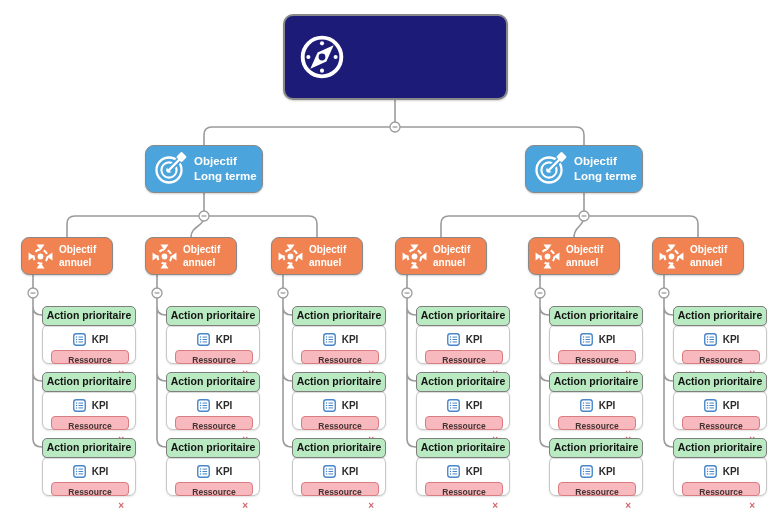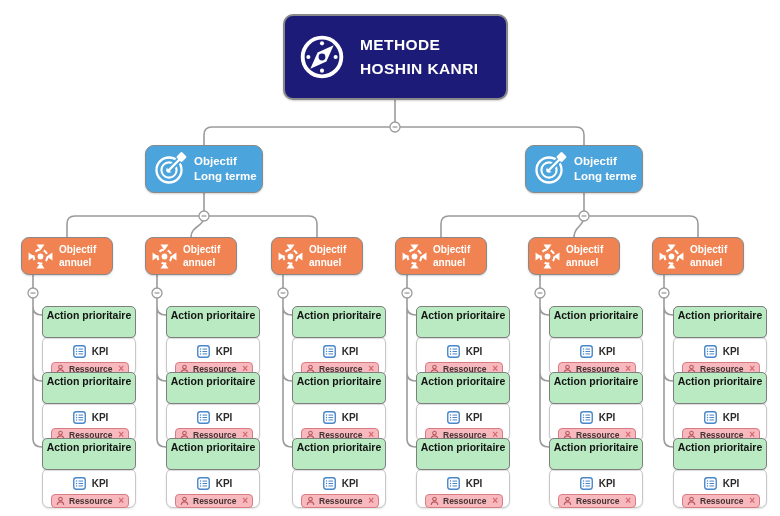--- a/index.html
+++ b/index.html
@@ -24,36 +24,36 @@
   }
   .blue-node .nlabel{font-size:11.5px;line-height:15.5px;}
   .orange-node{
     width:92px;height:38px;border-radius:8px;top:237px;
     background:var(--annual-bg,#f08351);border:1.5px solid var(--node-border,#898989);
     padding-left:5px;gap:5px;
   }
   .orange-node .nlabel{font-size:10px;line-height:13px;}
   .card{position:absolute;width:94px;z-index:2;}
   .card-header{
-    position:relative;z-index:2;height:32px;line-height:17px;border-radius:5px;
+    position:relative;z-index:2;height:20px;line-height:17px;border-radius:5px;
     background:var(--action-header-bg,#b9eac2);border:1.3px solid #7f7f7f;
     text-align:center;font-size:10.5px;font-weight:bold;color:#141414;
     box-sizing:border-box;box-shadow:0 1px 1px rgba(0,0,0,.15);
   }
   .card-body{
     position:relative;z-index:1;margin-top:-2px;height:40px;border-radius:7px;
     background:#fff;border:1.2px solid #c7c7c7;box-sizing:border-box;
     padding:8px 7px 0 10px;box-shadow:0 1px 2px rgba(0,0,0,.12);
   }
   .kpi-row{display:flex;align-items:center;gap:6px;height:13px;justify-content:center;}
   .kpi-label{font-size:10px;font-weight:bold;color:#2b2b2b;}
   .resource-pill{
     margin:4px 0 0 -2px;width:78px;height:14px;border-radius:4px;box-sizing:border-box;
     background:var(--resource-bg,#f7b9be);border:1.2px solid var(--resource-border,#d97c81);
-    display:flex;align-items:center;padding:0 4px;gap:4px;
+    display:flex;align-items:center;padding:0 4px;gap:4px;flex-direction:column;
   }
   .resource-label{font-size:8.5px;font-weight:bold;color:#433;}
   .resource-remove{margin-left:auto;font-size:10px;font-weight:bold;color:#d4666c;line-height:1;cursor:pointer;}
 </style>
 </head>
 <body>
 
 <div class="canvas" id="canvas">
   <svg id="wires" width="780" height="516" viewBox="0 0 780 516">
       <path d="M395,100 V127 M204,145 V135 Q204,127 212,127 H576 Q584,127 584,135 V145 M204,192 V216 M67,237 V224 Q67,216 75,216 H309 Q317,216 317,224 V237 M204,216 C204,227 191,226 191,237 M584,192 V216 M441,237 V224 Q441,216 449,216 H690 Q698,216 698,224 V237 M584,216 C584,227 574,226 574,237 M33,275 V439 Q33,447 42,447 M33,307 Q33,315 42,315 M33,373 Q33,381 42,381 M157,275 V439 Q157,447 166,447 M157,307 Q157,315 166,315 M157,373 Q157,381 166,381 M283,275 V439 Q283,447 292,447 M283,307 Q283,315 292,315 M283,373 Q283,381 292,381 M407,275 V439 Q407,447 416,447 M407,307 Q407,315 416,315 M407,373 Q407,381 416,381 M540,275 V439 Q540,447 549,447 M540,307 Q540,315 549,315 M540,373 Q540,381 549,381 M664,275 V439 Q664,447 673,447 M664,307 Q664,315 673,315 M664,373 Q664,381 673,381" fill="none" stroke="#9b9b9b" stroke-width="1.6" stroke-linecap="round"></path>
@@ -100,24 +100,20 @@
       <circle cx="22" cy="22" r="17" fill="none" stroke="#fff" stroke-width="3.4"></circle>
       <circle cx="22" cy="10" r="1.8" fill="#fff"></circle>
       <circle cx="34" cy="22" r="1.8" fill="#fff"></circle>
       <circle cx="22" cy="34" r="1.8" fill="#fff"></circle>
       <circle cx="10" cy="22" r="1.8" fill="#fff"></circle>
       <g transform="rotate(45 22 22)">
         <polygon points="22,7.5 27.5,22 22,36.5 16.5,22" fill="#fff"></polygon>
       </g>
       <circle cx="22" cy="22" r="3" fill="var(--root-bg,#1c1c78)"></circle>
     </svg>
-    <div class="nlabel">
-      <div>METHODE</div>
-      <div>HOSHIN KANRI</div>
-    </div>
   </div>
 
 <div class="node blue-node" style="left: 145px; top: 145px;">
       <svg width="34" height="34" viewBox="0 0 34 34">
         <circle cx="16" cy="18" r="12.5" fill="none" stroke="#fff" stroke-width="2.3"></circle>
         <circle cx="16" cy="18" r="7.6" fill="none" stroke="#fff" stroke-width="2.1"></circle>
         <circle cx="16" cy="18" r="2.8" fill="#fff"></circle>
         <line x1="28.5" y1="5.5" x2="16" y2="18" stroke="var(--long-term-bg,#4ba4dc)" stroke-width="6"></line>
         <line x1="28" y1="6" x2="16" y2="18" stroke="#fff" stroke-width="2.4" stroke-linecap="round"></line>
         <rect x="24.7" y="1.2" width="7.6" height="7.6" rx="1.4" transform="rotate(45 28.5 5)" fill="#fff"></rect>

